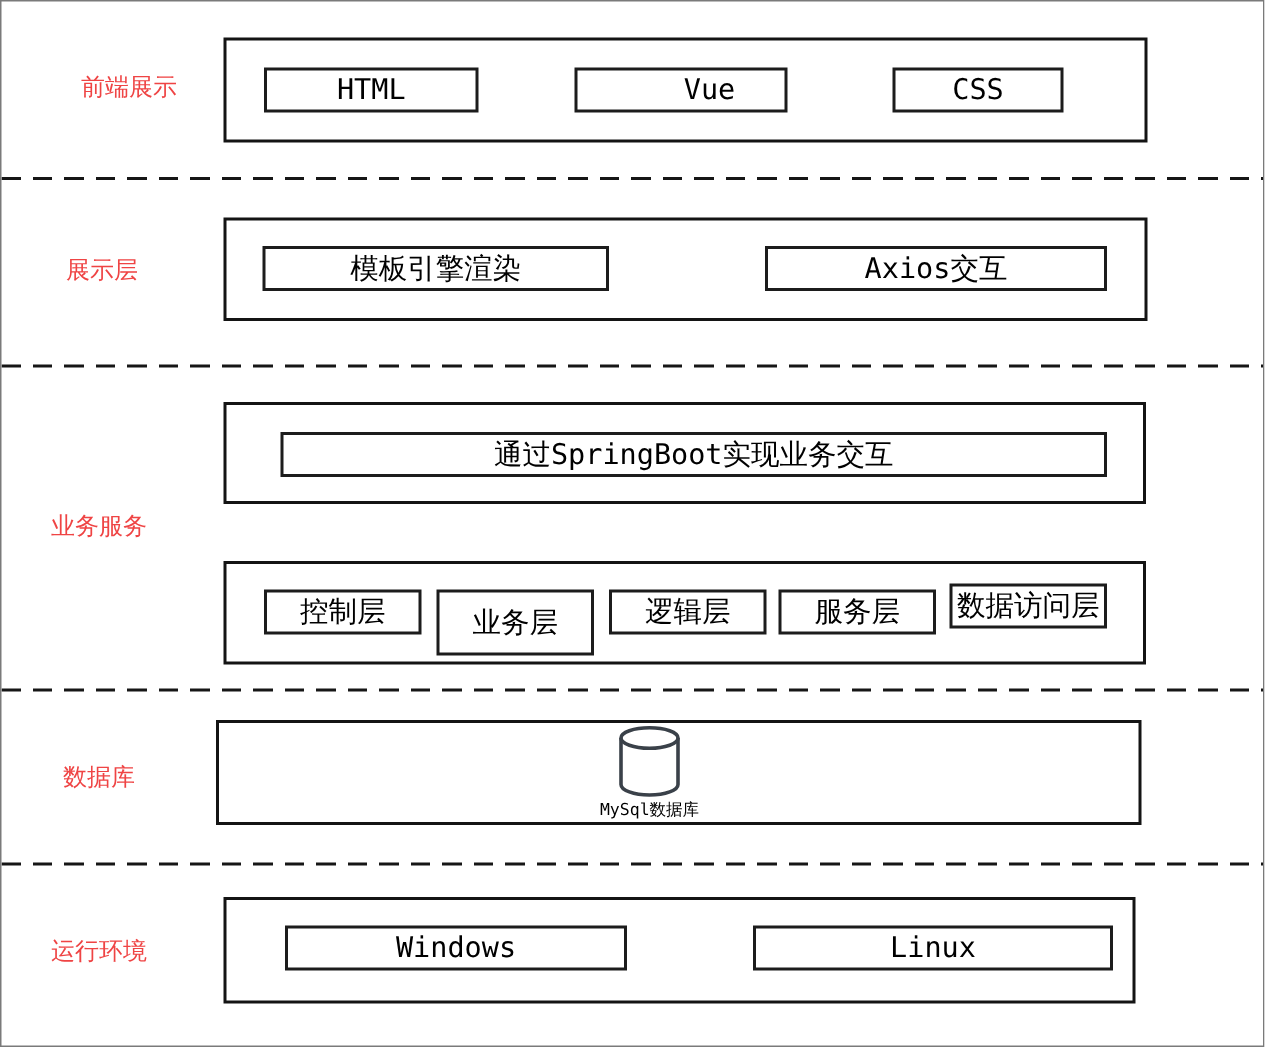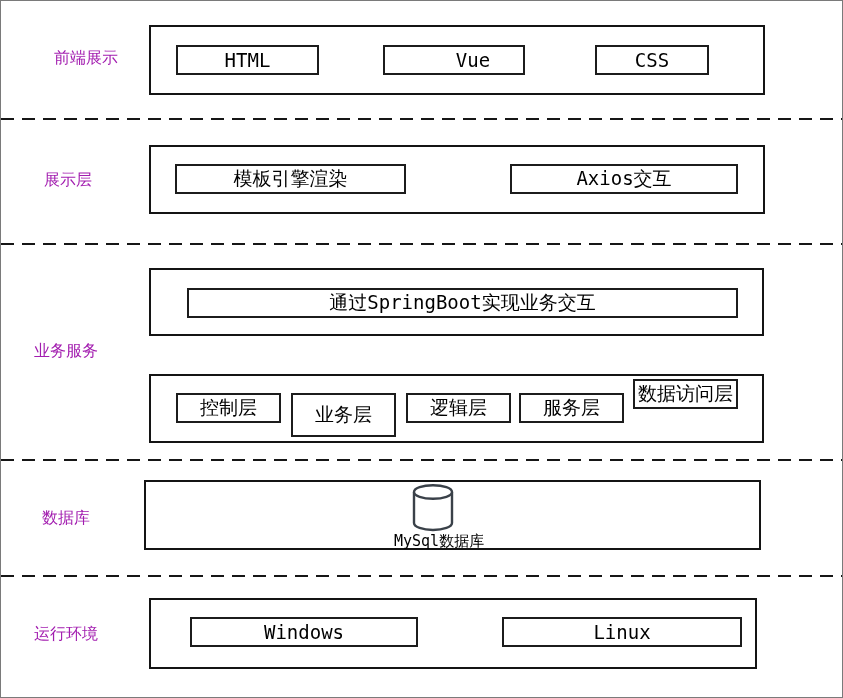--- a/index.html
+++ b/index.html
@@ -12,21 +12,21 @@
     position: relative;
     width: 843px;
     height: 698px;
     background: #ffffff;
     border: 1px solid #7a7a7a;
     overflow: hidden;
   }
   .section-label {
     position: absolute;
     font-size: 16px;
-    color: #a21caf;
+    color: #ef4444;
     text-align: center;
     white-space: nowrap;
     font-family: "Liberation Sans", "DejaVu Sans", sans-serif;
   }
   .group-box {
     position: absolute;
     border: 2px solid #141414;
     background: #ffffff;
   }
   .inner-box {
@@ -54,21 +54,21 @@
     top: 482px;
     width: 44px;
     height: 50px;
   }
   .db-name {
     position: absolute;
     left: 393px;
     top: 531px;
     width: 78px;
     text-align: center;
-    font-size: 15px;
+    font-size: 11px;
     white-space: nowrap;
   }
 </style>
 </head>
 <body>
 
 <div id="canvas">
 
   <div class="dashed-sep" style="top:117px"></div>
   <div class="dashed-sep" style="top:242px"></div>
@@ -88,21 +88,21 @@
 
   <div class="section-label" style="left:24px; top:340px; width:82px;">业务服务</div>
   <div class="group-box" style="left:148px; top:267px; width:615px; height:68px;"></div>
   <div class="inner-box" style="left:186px; top:287px; width:551px; height:30px;">通过SpringBoot实现业务交互</div>
 
   <div class="group-box" style="left:148px; top:373px; width:615px; height:69px;"></div>
   <div class="inner-box" style="left:175px; top:392px; width:105px; height:30px;">控制层</div>
   <div class="inner-box" style="left:290px; top:392px; width:105px; height:44px;">业务层</div>
   <div class="inner-box" style="left:405px; top:392px; width:105px; height:30px;">逻辑层</div>
   <div class="inner-box" style="left:518px; top:392px; width:105px; height:30px;">服务层</div>
-  <div class="inner-box" style="left:632px; top:378px; width:105px; height:30px;">数据访问层</div>
+  <div class="inner-box" style="left:632px; top:388px; width:105px; height:30px;">数据访问层</div>
 
   <div class="section-label" style="left:32px; top:507px; width:66px;">数据库</div>
   <div class="group-box" style="left:143px; top:479px; width:617px; height:70px;"></div>
   <div class="db-icon-wrap">
     <svg width="44" height="50" viewBox="0 0 44 50">
       <path d="M3,9 L3,40 A19,7 0 0 0 41,40 L41,9" fill="#ffffff" stroke="#3a4149" stroke-width="2.4"></path>
       <ellipse cx="22" cy="9" rx="19" ry="6.8" fill="#ffffff" stroke="#3a4149" stroke-width="2.4"></ellipse>
     </svg>
   </div>
   <div class="db-name">MySql数据库</div>

